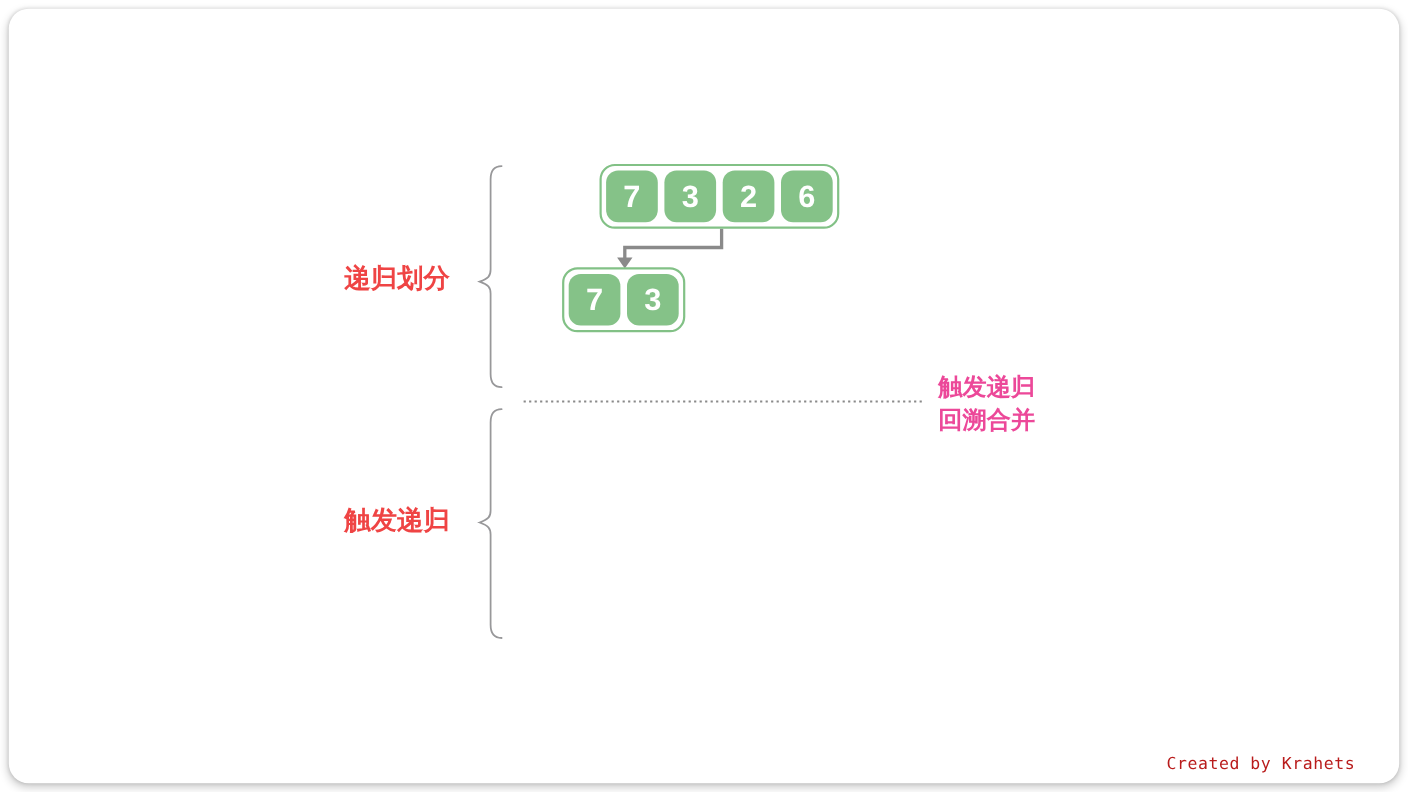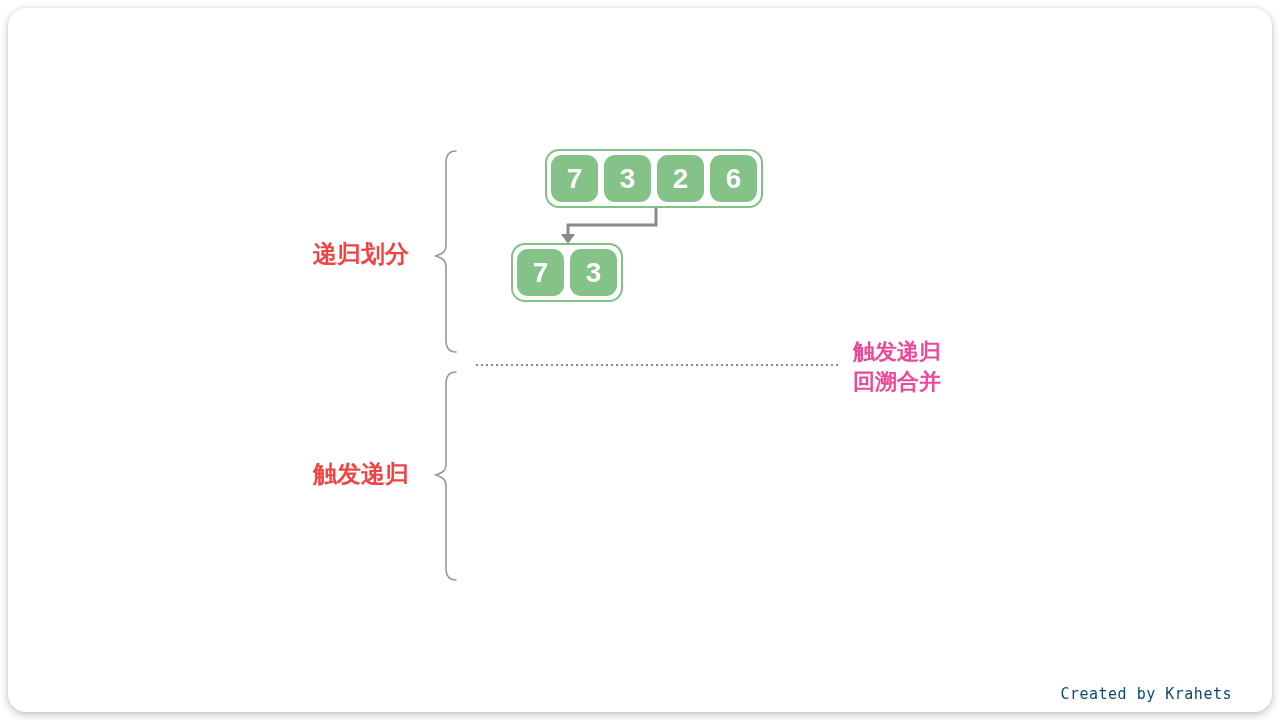--- a/index.html
+++ b/index.html
@@ -60,21 +60,21 @@
     font-weight: bold;
     color: #ec4899;
     white-space: nowrap;
   }
   .watermark {
     position: absolute;
     right: 40px; top: 677px;
     font-family: "DejaVu Sans Mono", "Liberation Mono", monospace;
     font-size: 15px;
     letter-spacing: 0.5px;
-    color: #0c4a6e;
+    color: #b91c1c;
     white-space: nowrap;
   }
 </style>
 </head>
 <body>
 
 <div class="stage">
   <div class="card">
 
     <svg class="overlay-svg" viewBox="0 0 1280 720">

